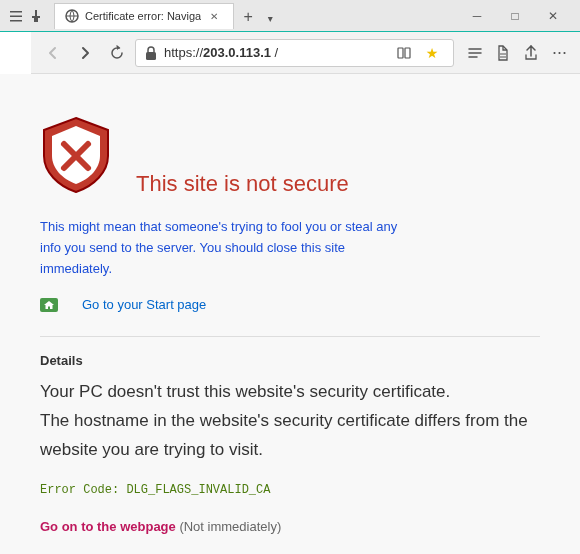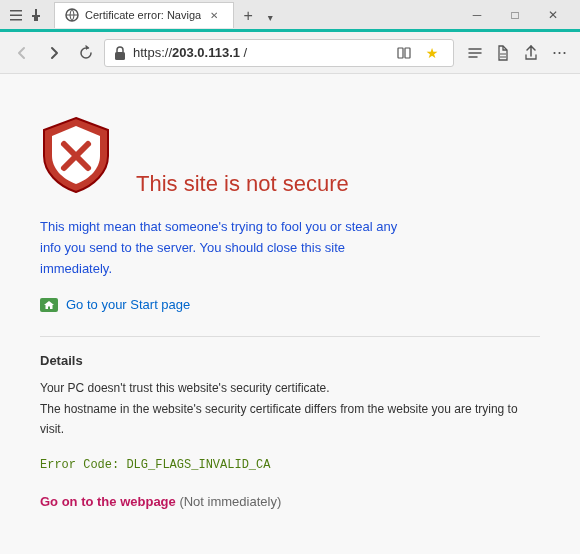--- a/index.html
+++ b/index.html
@@ -15,21 +15,21 @@
     }
 
     
     .titlebar {
       background: #e8e8e8;
       height: 32px;
       display: flex;
       align-items: center;
       padding: 0 8px;
       gap: 6px;
-      border-bottom: 3px solid #14b8a6;
+      border-bottom: 1px solid #14b8a6;
       flex-shrink: 0;
     }
     .titlebar-icons {
       display: flex;
       gap: 4px;
       align-items: center;
     }
     .titlebar-icon {
       width: 16px;
       height: 16px;
@@ -121,20 +121,21 @@
     
     .addressbar {
       background: #f2f2f2;
       height: 42px;
       display: flex;
       align-items: center;
       padding: 0 8px;
       gap: 4px;
       border-bottom: 1px solid #ddd;
       flex-shrink: 0;
+      margin-left: 31px;
     }
     .nav-btn {
       width: 28px;
       height: 28px;
       display: flex;
       align-items: center;
       justify-content: center;
       font-size: 14px;
       color: #555;
       cursor: pointer;
@@ -213,21 +214,21 @@
     .error-description {
       font-size: 13px;
       color: #1d4ed8;
       line-height: 1.6;
       margin-bottom: 18px;
       max-width: 380px;
     }
     .start-page-link {
       display: flex;
       align-items: center;
-      gap: 8px;
+      gap: 24px;
       margin-bottom: 24px;
       cursor: pointer;
       text-decoration: none;
     }
     .start-page-icon {
       width: 18px;
       height: 14px;
       background: #4a9a4a;
       border-radius: 2px;
       display: flex;
@@ -247,21 +248,21 @@
     .details-section {
       margin-bottom: 16px;
     }
     .details-label {
       font-size: 13px;
       color: #333;
       font-weight: 700;
       margin-bottom: 10px;
     }
     .details-text {
-      font-size: 12px;
+      font-size: 17px;
       color: #333;
       line-height: 1.7;
       margin-bottom: 14px;
     }
     .error-code {
       font-family: 'Courier New', monospace;
       font-size: 12px;
       color: #4d7c0f;
       margin-bottom: 20px;
       line-height: 1.5;

